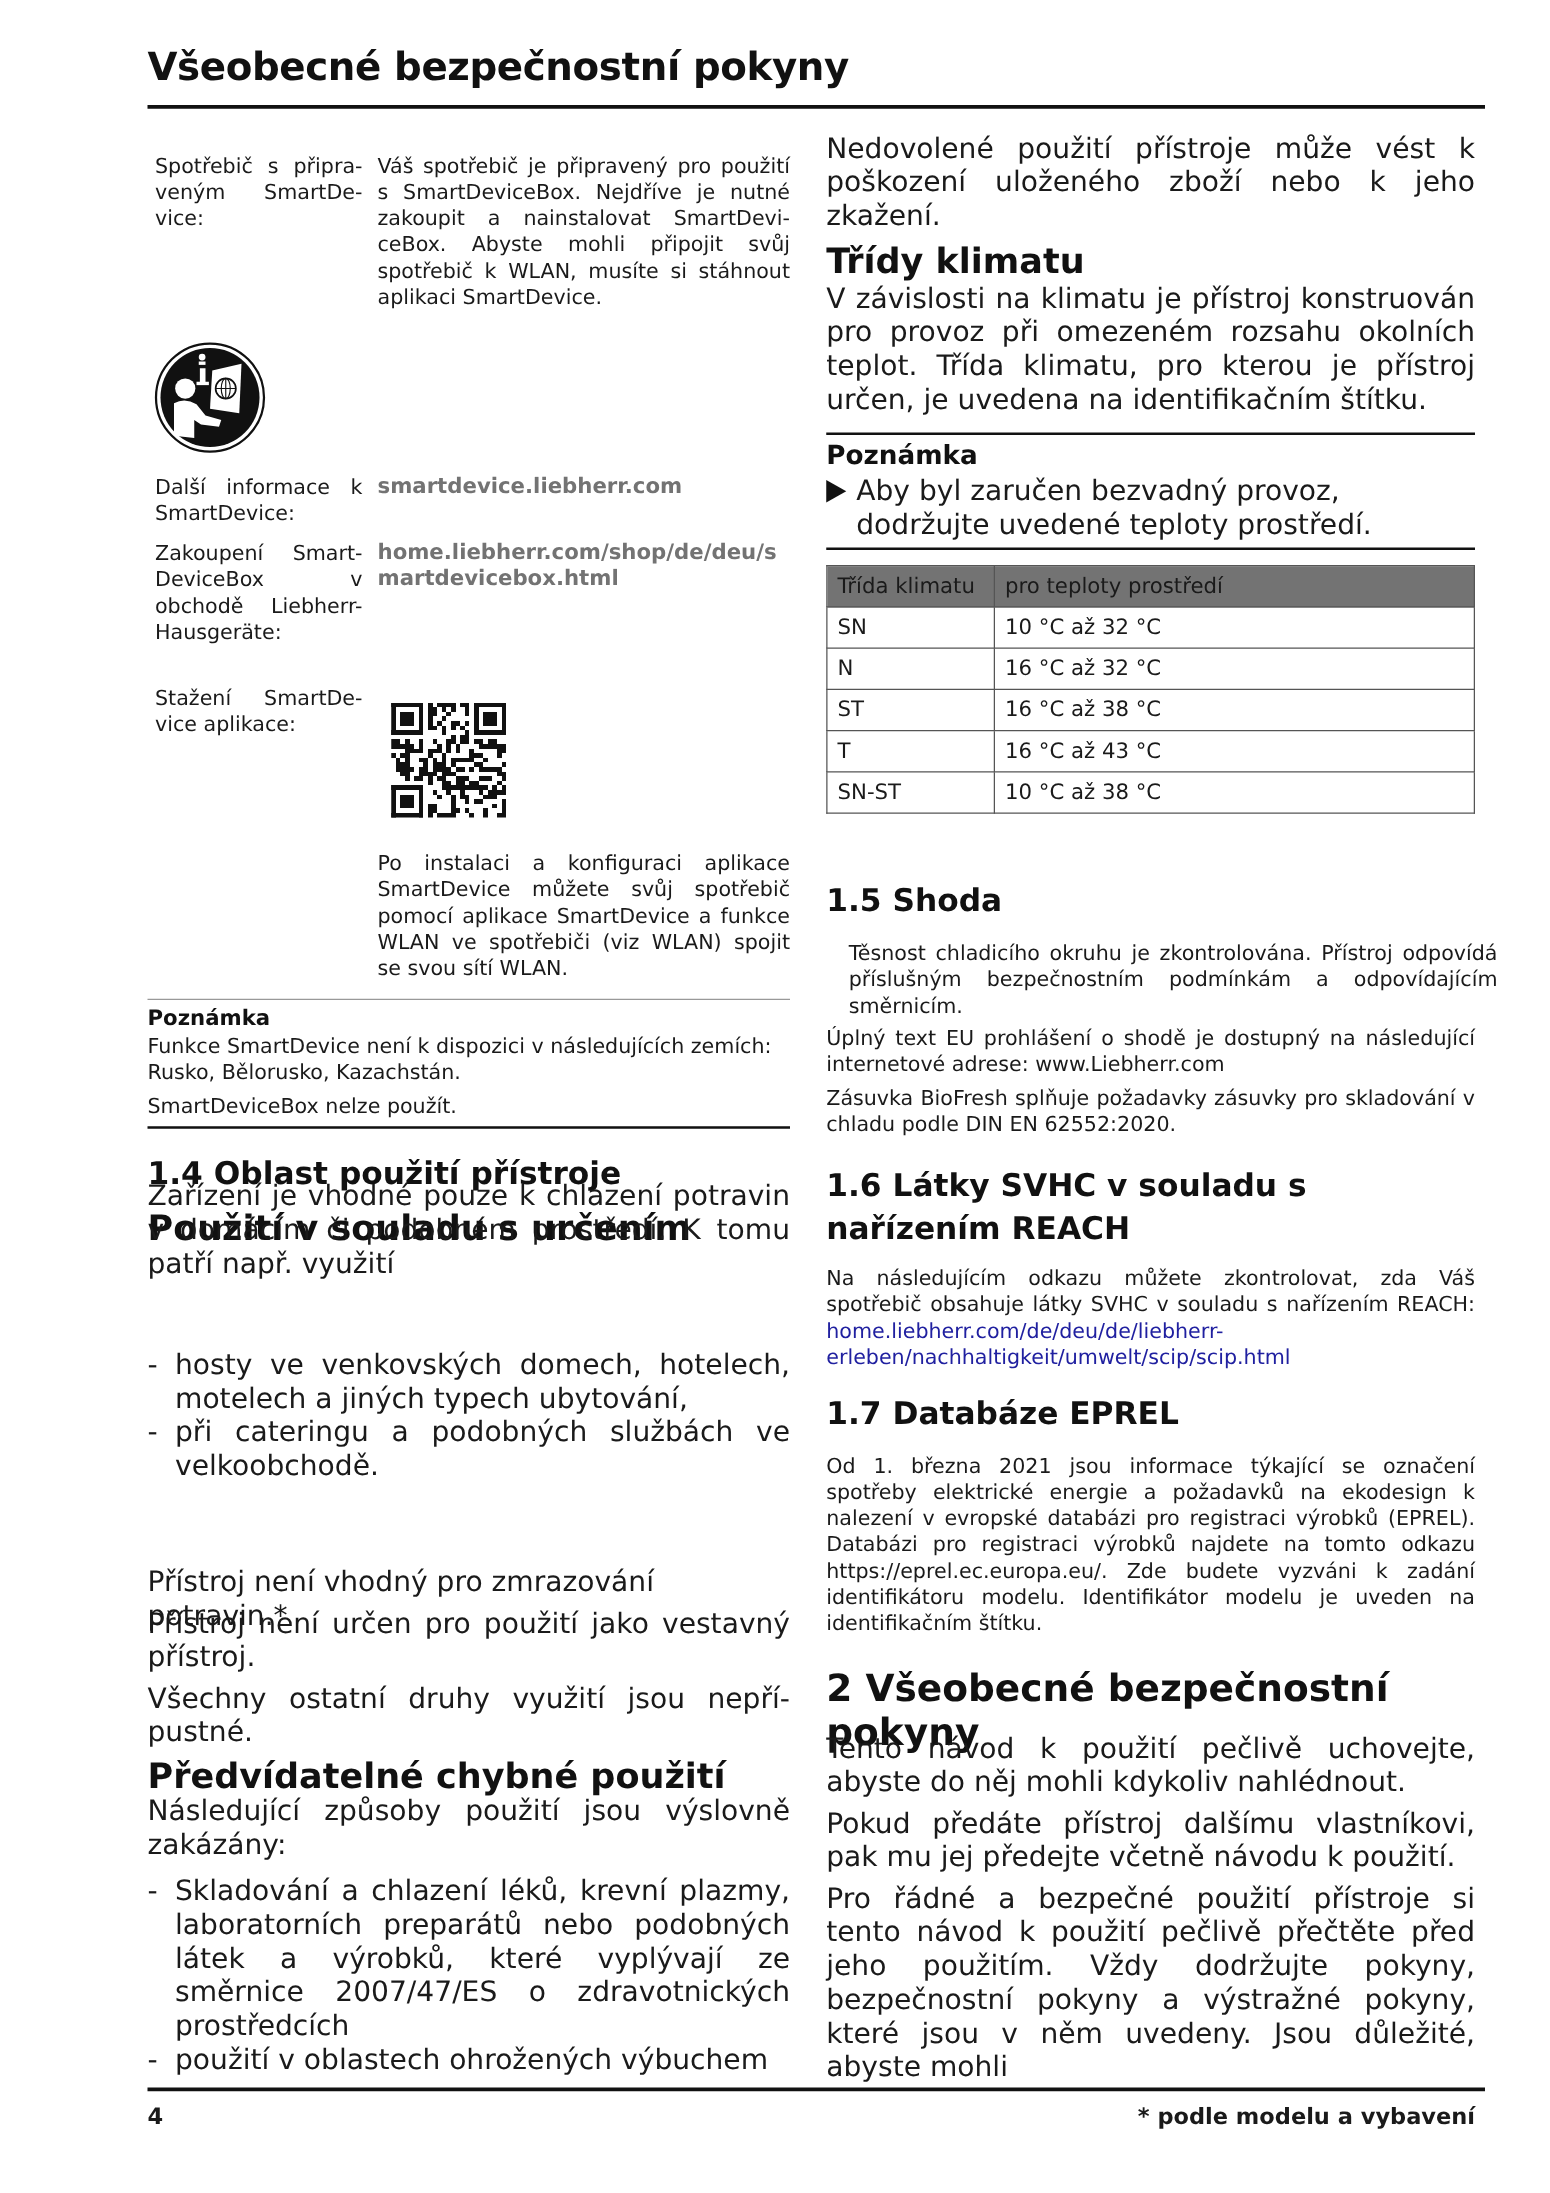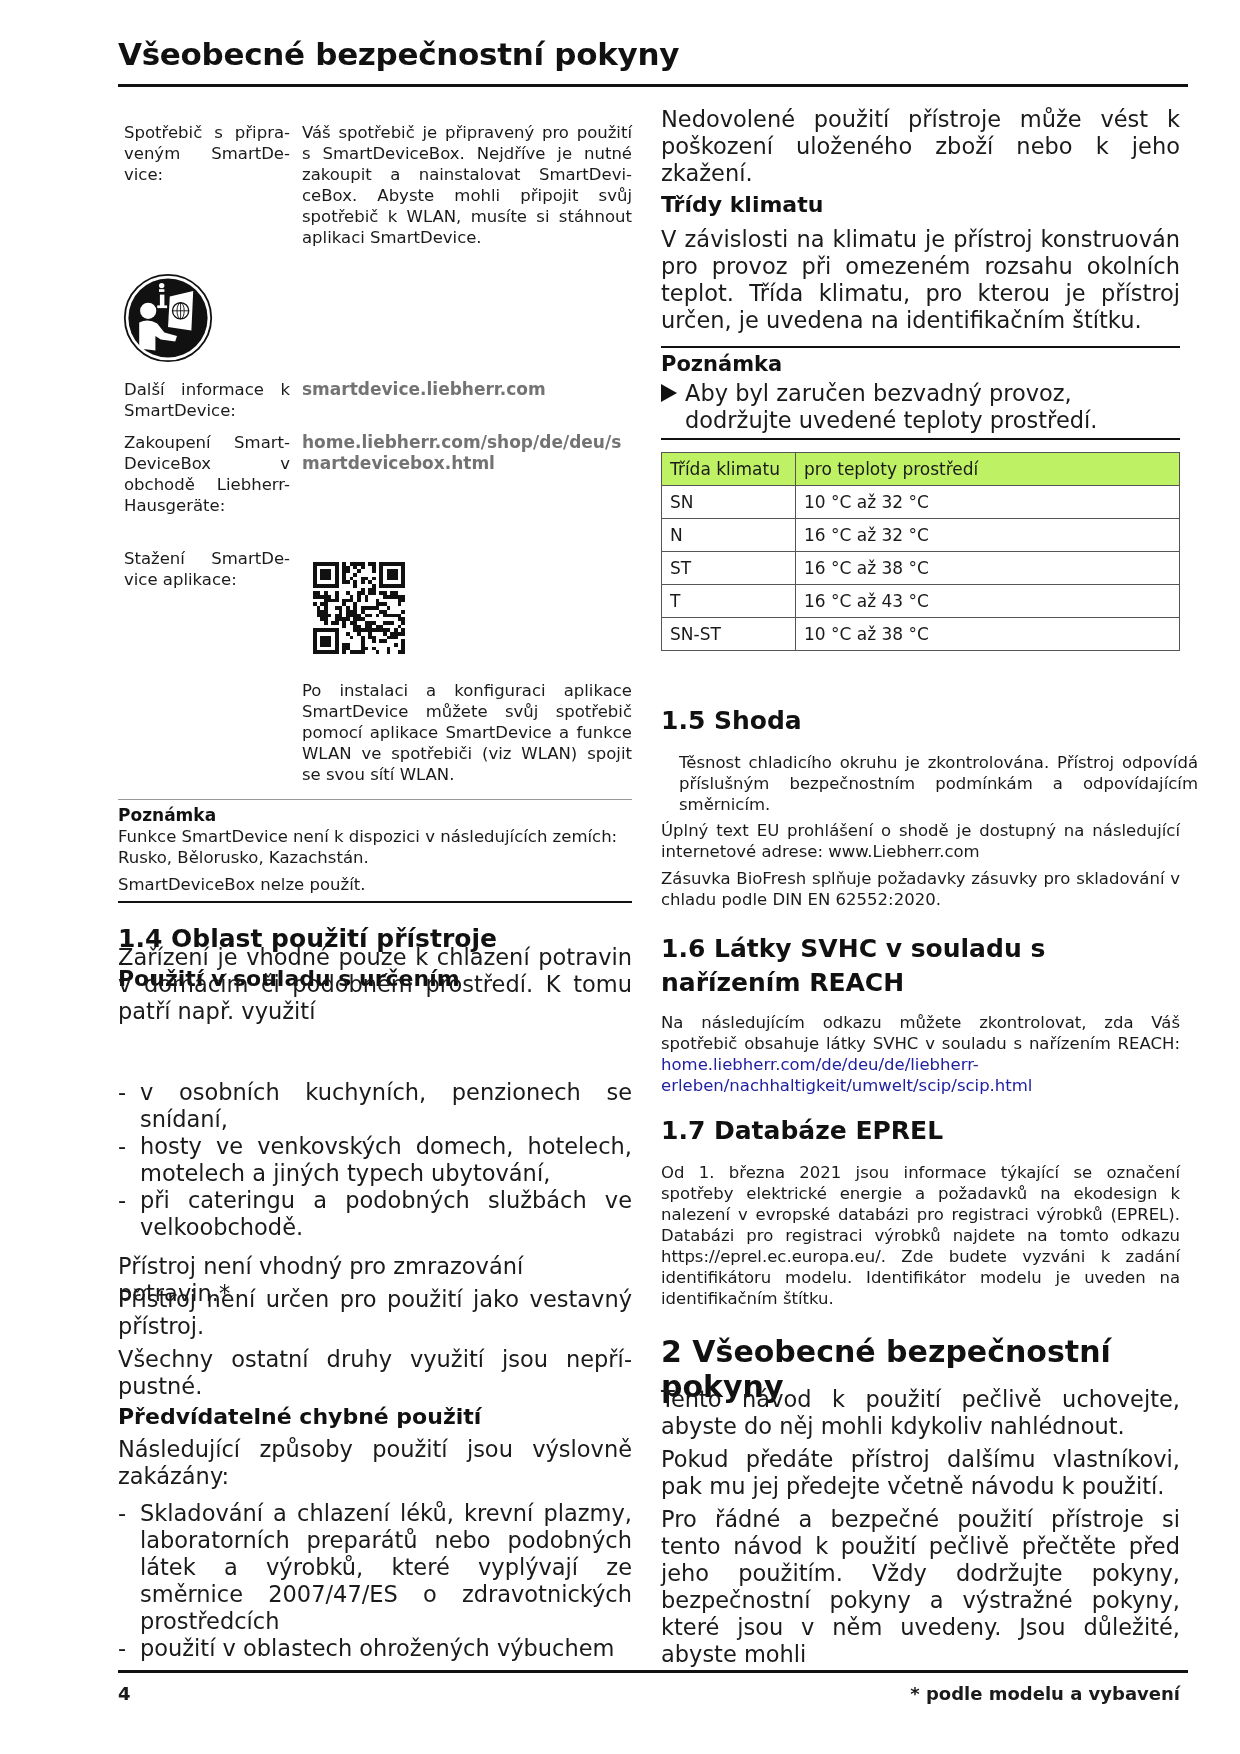--- a/index.html
+++ b/index.html
@@ -11,28 +11,28 @@
   .rule-top { left: 118px; top: 84px; width: 1070px; height: 3px; }
   .rule-bottom { left: 118px; top: 1670px; width: 1070px; height: 3px; }
   .small { font-size: 16.5px; line-height: 21px; }
   .med { font-size: 22.5px; line-height: 27px; }
   .just { text-align: justify; }
   .link-bold { color: #737373; font-weight: bold; font-size: 17px; line-height: 21px; }
   .link { color: #2020a0; }
   .lbl { left: 124px; width: 166px; }
   .val { left: 302px; width: 330px; }
   .h2 { font-size: 25px; font-weight: bold; color: #111; }
-  .h3 { font-size: 22px; font-weight: bold; color: #111; }
+  .h3 { font-size: 28px; font-weight: bold; color: #111; }
   .h4 { font-size: 17.5px; font-weight: bold; color: #111; }
   .thin-rule { position: absolute; background: #111; height: 2px; }
   .bullet { position: relative; padding-left: 22px; }
   .bullet::before { content: "-"; position: absolute; left: 0; top: 0; }
   table.climate { position: absolute; left: 661px; top: 452px; width: 519px; border-collapse: collapse; font-size: 17px; }
   table.climate td { border: 1px solid #555; height: 32px; padding: 0 8px; }
-  table.climate tr.head td { background: #bef264; margin-top: 16px; }
+  table.climate tr.head td { background: #737373; margin-top: 16px; }
   table.climate td.c1 { width: 117px; }
   .qr { left: 313px; top: 562px; width: 92px; height: 92px; }
   .info-icon { left: 123px; top: 273px; width: 90px; height: 90px; }
   .footer-num { left: 118px; top: 1683px; font-size: 18px; font-weight: bold; }
   .footer-note { right: 60px; top: 1683px; font-size: 18px; font-weight: bold; }
   .tri { display: inline-block; width: 0; height: 0; border-top: 9px solid transparent; border-bottom: 9px solid transparent; border-left: 16px solid #111; margin-right: 4px; vertical-align: -2px; }
 </style>
 </head>
 <body>
 
@@ -298,21 +298,20 @@
 <div class="thin-rule" style="left:118px; top:799px; width:514px; height:1px; background:#999;"></div>
 <div class="abs h4" style="left:118px; top:805px; font-size:17px;">Poznámka</div>
 <div class="abs small" style="left:118px; top:826px; width:520px;">Funkce SmartDevice není k dispozici v následujících zemích: Rusko, Bělorusko, Kazachstán.</div>
 <div class="abs small" style="left:118px; top:874px; width:520px;">SmartDeviceBox nelze použít.</div>
 <div class="thin-rule" style="left:118px; top:901px; width:514px;"></div>
 
 <div class="abs h2" style="left:118px; top:924px;">1.4  Oblast použití přístroje</div>
 <div class="abs h3" style="left:118px; top:966px;">Použití v souladu s určením</div>
 <div class="abs med just" style="left:118px; top:944px; width:514px;">Zařízení je vhodné pouze k chlazení potravin v domácím či podobném prostředí. K tomu patří např. využití</div>
 <div class="abs med just" style="left:118px; top:1079px; width:514px;">
-  <div class="bullet">v osobních kuchyních, penzionech se snídaní,</div>
   <div class="bullet">hosty ve venkovských domech, hotelech, motelech a jiných typech ubytování,</div>
   <div class="bullet">při cateringu a podobných službách ve velkoobchodě.</div>
 </div>
 <div class="abs med" style="left:118px; top:1253px; width:520px;">Přístroj není vhodný pro zmrazování potravin.*</div>
 <div class="abs med just" style="left:118px; top:1286px; width:514px;">Přístroj není určen pro použití jako vestavný přístroj.</div>
 <div class="abs med just" style="left:118px; top:1346px; width:514px;">Všechny ostatní druhy využití jsou nepří­pustné.</div>
 <div class="abs h3" style="left:118px; top:1404px;">Předvídatelné chybné použití</div>
 <div class="abs med just" style="left:118px; top:1436px; width:514px;">Následující způsoby použití jsou výslovně zakázány:</div>
 <div class="abs med just" style="left:118px; top:1500px; width:514px;">
   <div class="bullet">Skladování a chlazení léků, krevní plazmy, laboratorních preparátů nebo podobných látek a výrobků, které vyplývají ze směrnice 2007/47/ES o zdravotnických prostředcích</div>

